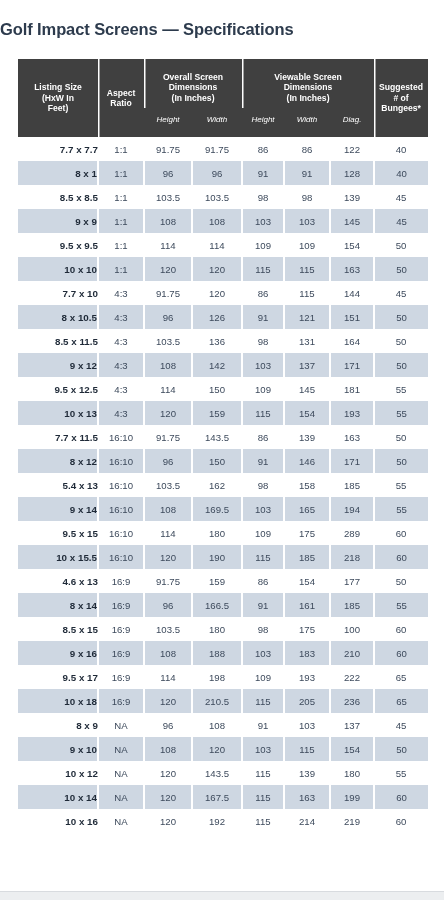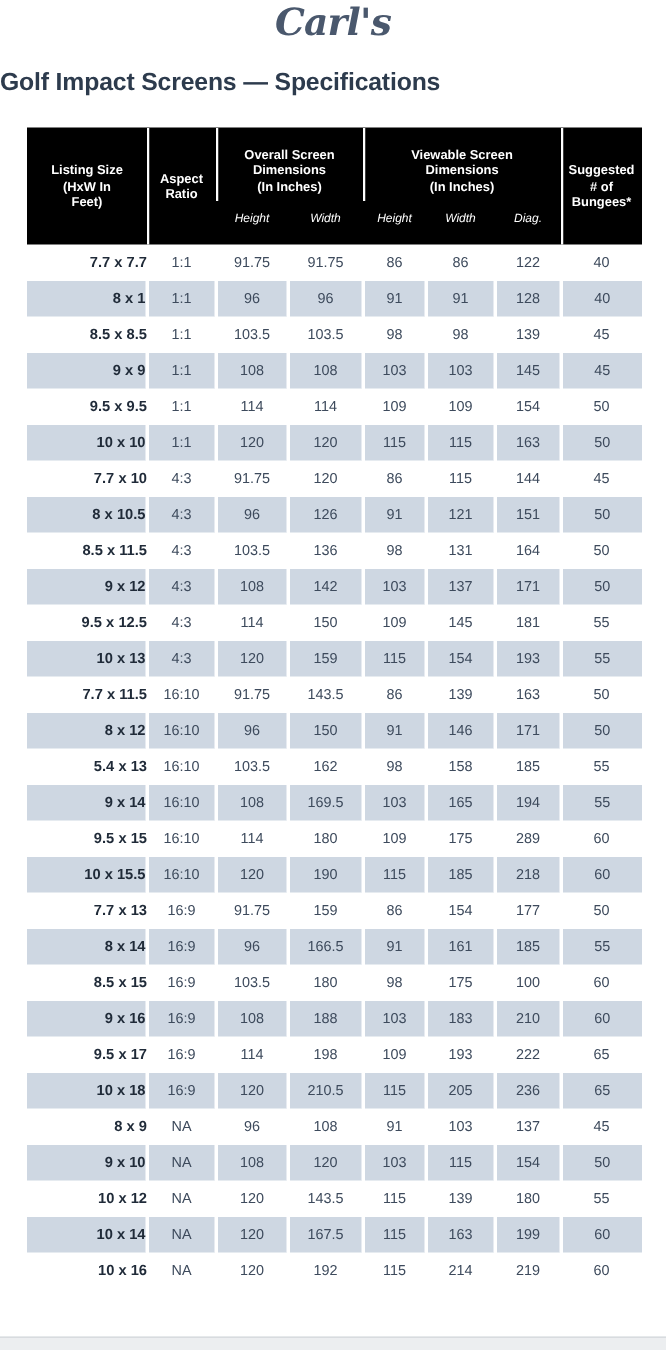--- a/index.html
+++ b/index.html
@@ -60,21 +60,21 @@
   }
   table.spec {
     border-collapse: separate;
     border-spacing: 0;
     width: 410px;
     table-layout: fixed;
   }
 
   
   thead th {
-    background: #000000;
+    background: #404040;
     color: #ffffff;
     font-family: "Liberation Sans", sans-serif;
     font-weight: 700;
     font-size: 8.6px;
     line-height: 10.5px;
     text-align: center;
     padding: 0;
     vertical-align: middle;
   }
   th.grp-title {
@@ -142,21 +142,20 @@
     width: 444px;
     height: 8px;
     background: #eceef0;
     border-top: 1px solid #d8dbdf;
   }
 </style>
 </head>
 <body>
 
 <div class="logo-block">
-  <span class="logo-script">Carl's</span>
 </div>
 
 <div class="page-title">Golf Impact Screens — Specifications</div>
 
 <div class="table-wrap">
   <table class="spec">
     <colgroup>
       <col style="width:80px">
       <col style="width:46px">
       <col style="width:48px">
@@ -376,21 +375,21 @@
           <td class="size">10 x 15.5</td>
           <td>16:10</td>
           <td>120</td>
           <td>190</td>
           <td>115</td>
           <td>185</td>
           <td>218</td>
           <td>60</td>
         </tr>
         <tr class="plain">
-          <td class="size">7.7 x 13</td>
+          <td class="size">4.6 x 13</td>
           <td>16:9</td>
           <td>91.75</td>
           <td>159</td>
           <td>86</td>
           <td>154</td>
           <td>177</td>
           <td>50</td>
         </tr>
         <tr class="band">
           <td class="size">8 x 14</td>

